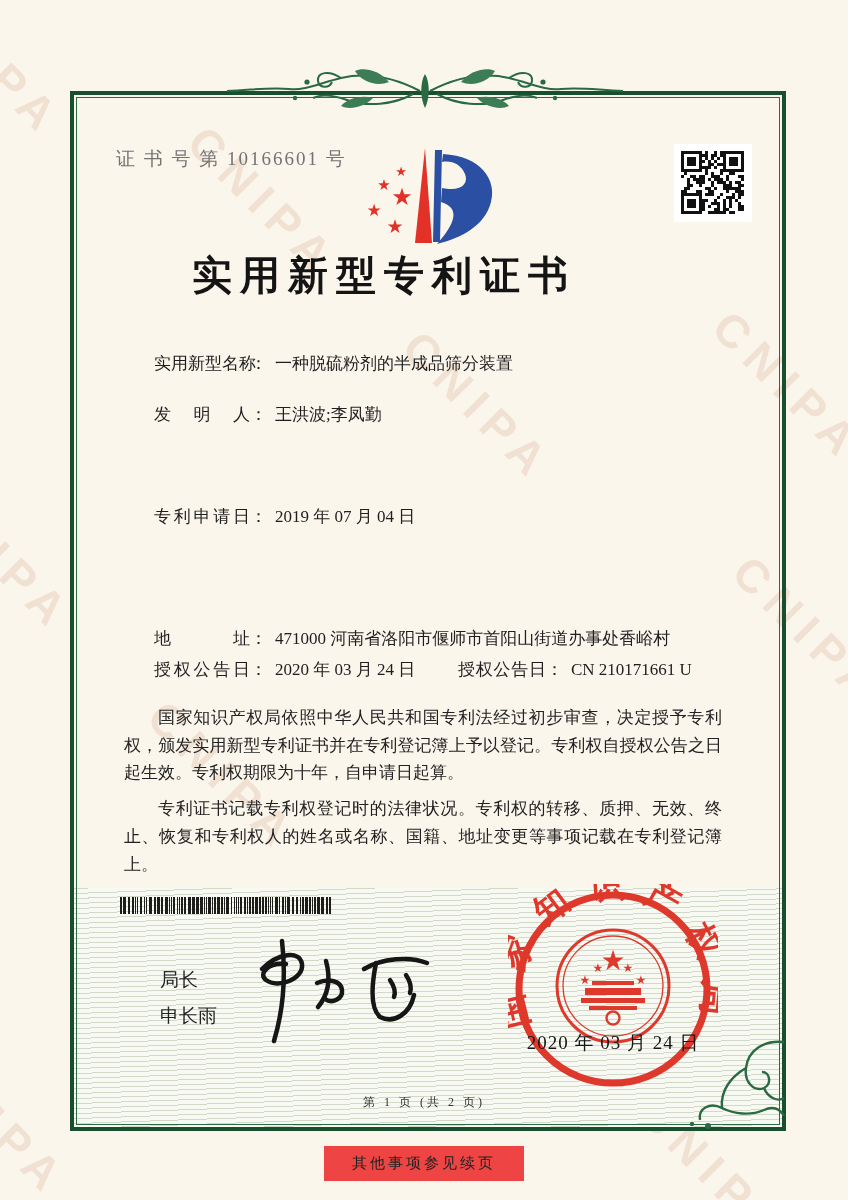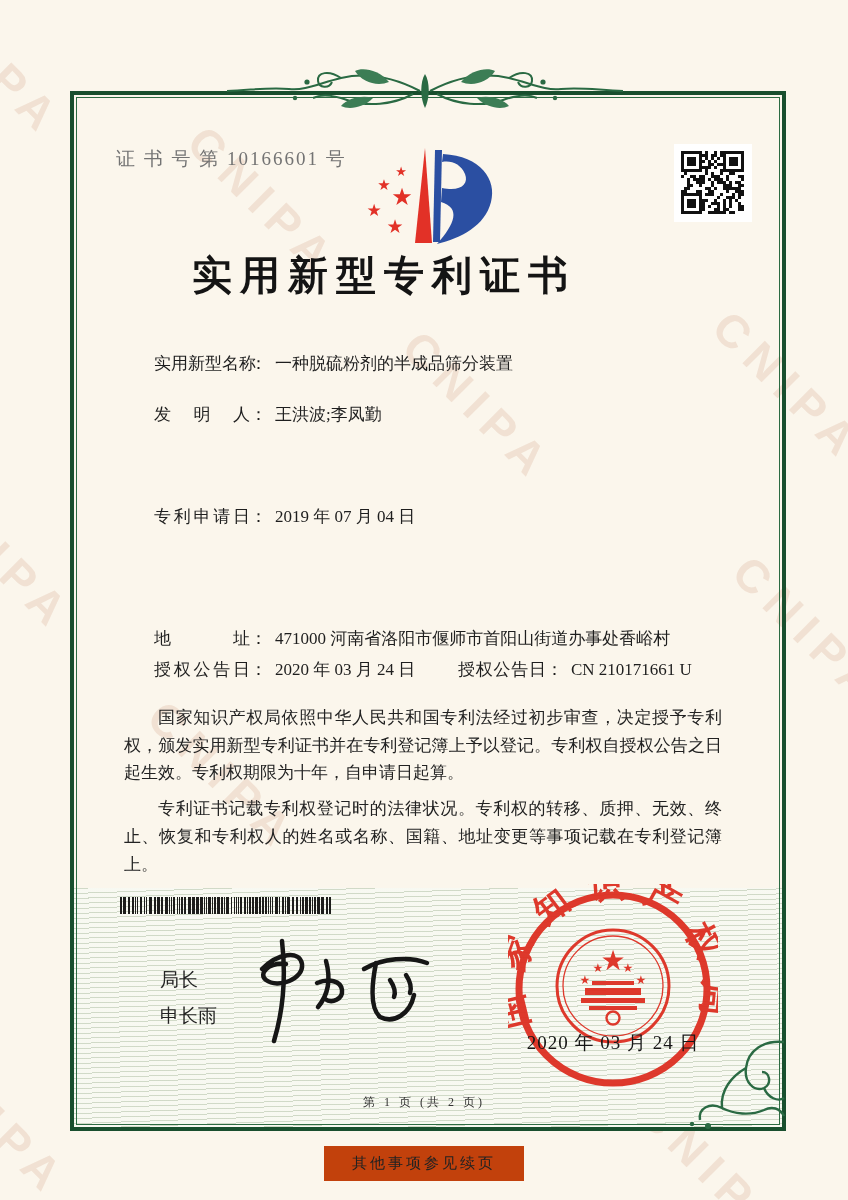--- a/index.html
+++ b/index.html
@@ -53,21 +53,21 @@
   #sig-block{left:118px;top:962px;font-size:19px;color:#222;line-height:1.9;margin-left:42px;}
   #signature{left:222px;top:933px;}
 
   #seal{left:508px;top:884px;width:210px;height:210px;}
   #seal-date{left:508px;top:1030px;width:210px;text-align:center;font-size:19px;
              letter-spacing:1px;color:#161616;z-index:6;}
 
   #page-num{left:0;top:1094px;width:848px;text-align:center;font-size:12px;
             letter-spacing:3px;color:#333;}
 
-  #cont-note{left:50%;top:1146px;transform:translateX(-50%);background:#c2410c;
+  #cont-note{left:50%;top:1146px;transform:translateX(-50%);background:#ef4444;
              padding:8px 28px;font-size:15px;letter-spacing:3px;color:#222;white-space:nowrap;}
 </style>
 </head>
 <body>
 
 <div id="page">
 
   <span class="wm" style="left:-60px;top:-25px">CNIPA</span>
   <span class="wm" style="left:215px;top:115px">CNIPA</span>
   <span class="wm" style="left:430px;top:320px">CNIPA</span>

